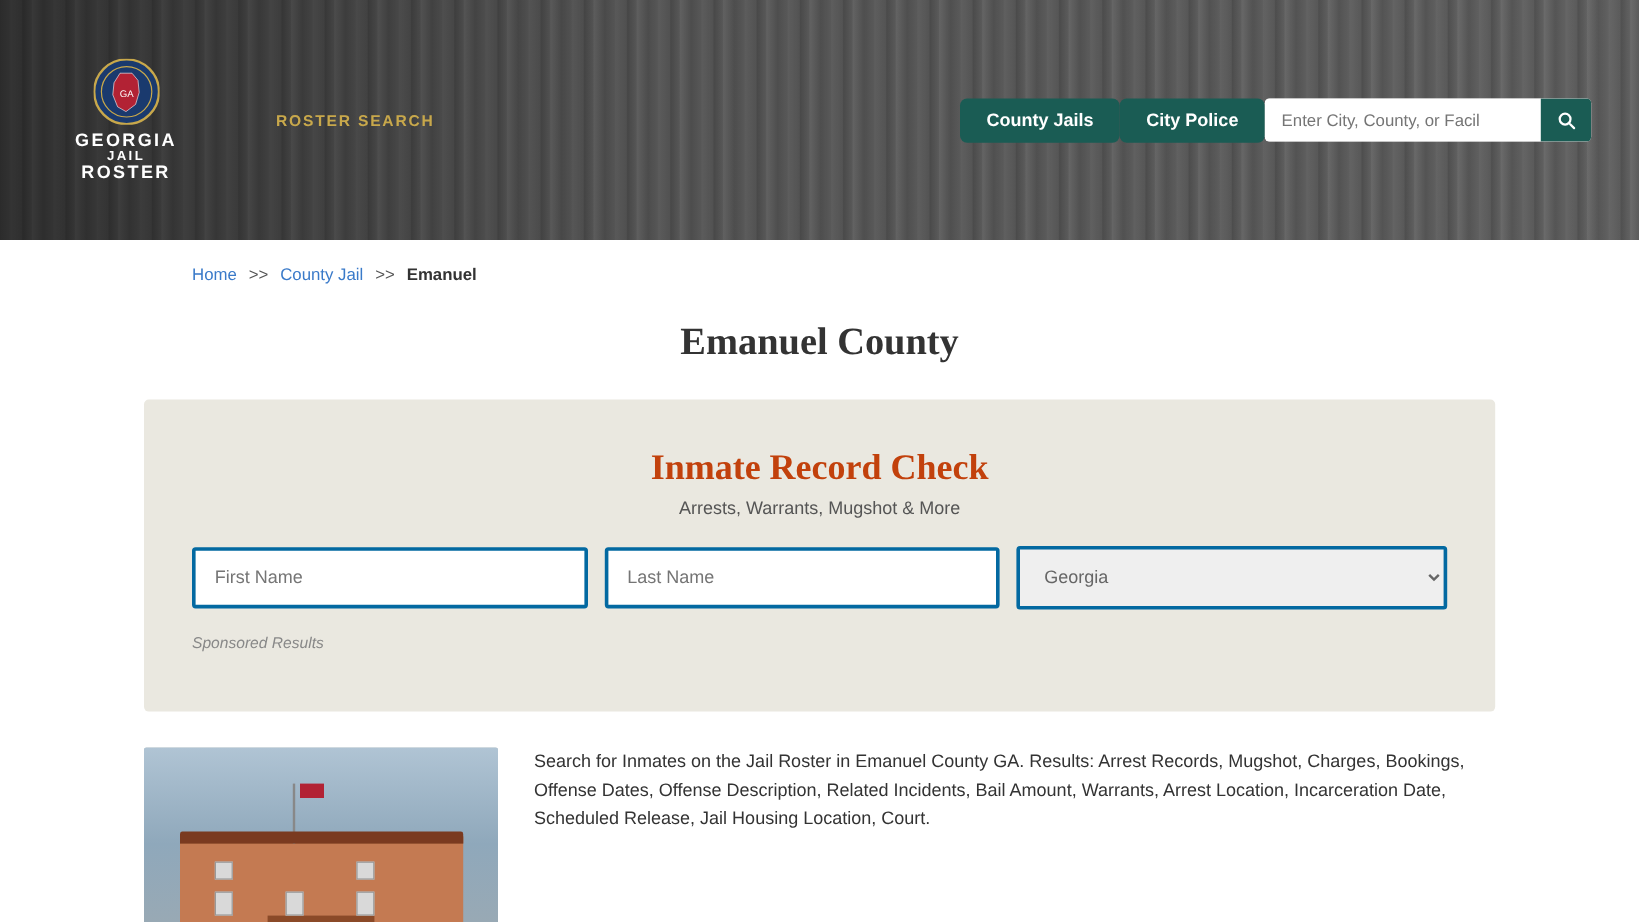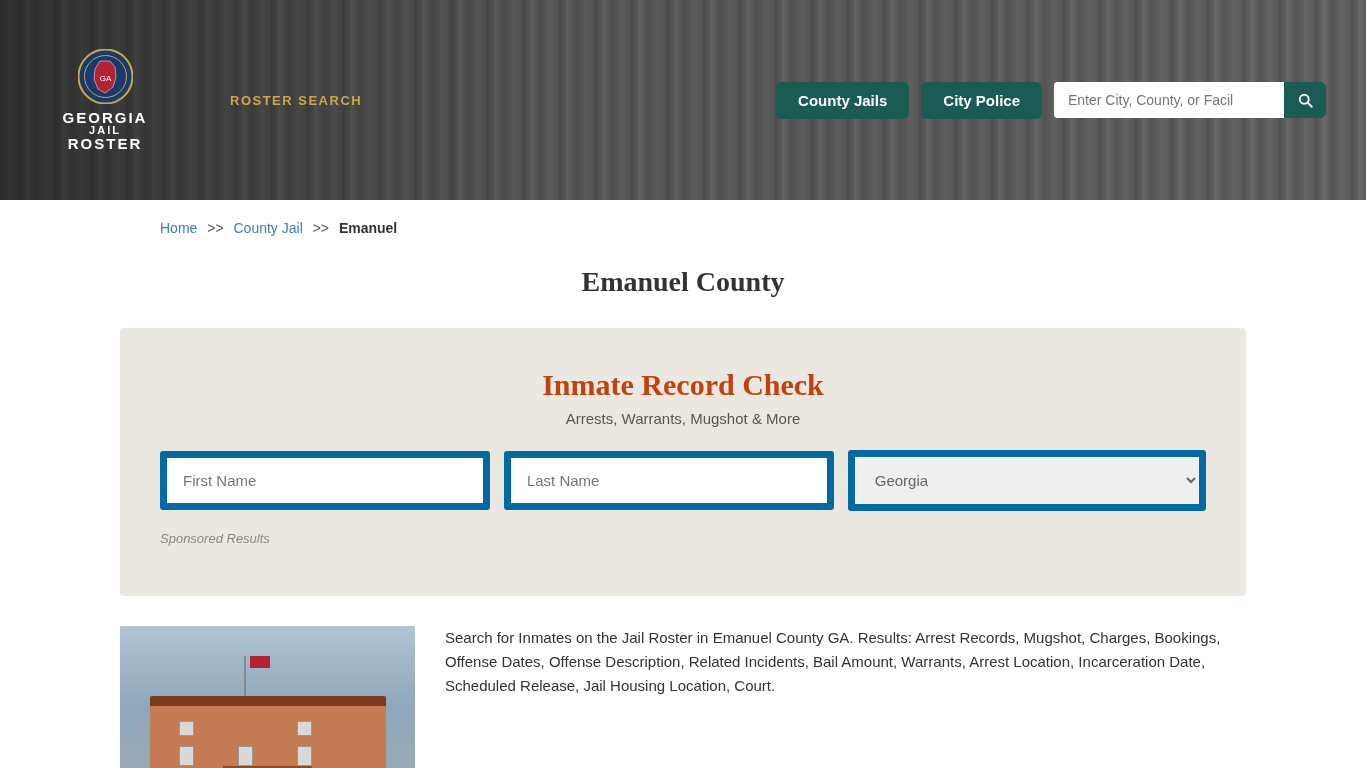--- a/index.html
+++ b/index.html
@@ -80,21 +80,20 @@
       font-family: Arial, sans-serif;
       font-size: 13px;
       font-weight: bold;
       letter-spacing: 1.5px;
       text-transform: uppercase;
       margin-left: 20px;
     }
     .nav-right {
       display: flex;
       align-items: center;
-      gap: 12px;
       margin-left: auto;
     }
     .nav-btn {
       padding: 10px 22px;
       border-radius: 6px;
       font-family: Arial, sans-serif;
       font-size: 15px;
       font-weight: bold;
       color: #fff;
       background: #1a5c54;
@@ -140,21 +139,21 @@
       text-decoration: none;
     }
     .breadcrumb-sep { margin: 0 6px; color: #555; }
     .breadcrumb-current { font-weight: bold; color: #333; }
 
     
     .page-title-area {
       text-align: center;
       padding: 20px 0 30px;
       font-family: Georgia, serif;
-      font-size: 28px;
+      font-size: 32px;
       font-weight: bold;
       color: #333;
     }
 
     
     .record-check-section {
       background: #eae8e0;
       margin: 0 120px;
       border-radius: 4px;
       padding: 40px 40px 50px;
@@ -176,21 +175,21 @@
     }
     .record-search-row {
       display: flex;
       gap: 14px;
       align-items: center;
     }
     .record-search-row input, .record-search-row select {
       padding: 14px 16px;
       font-size: 15px;
       font-family: Arial, sans-serif;
-      border: 7px solid #0369a1;
+      border: 3px solid #0369a1;
       border-radius: 3px;
       outline: none;
       color: #666;
     }
     .record-first-name { flex: 1; }
     .record-last-name { flex: 1; }
     .record-state { flex: 1.1; }
     .search-btn {
       background: #1a5c54;
       color: #fff;

